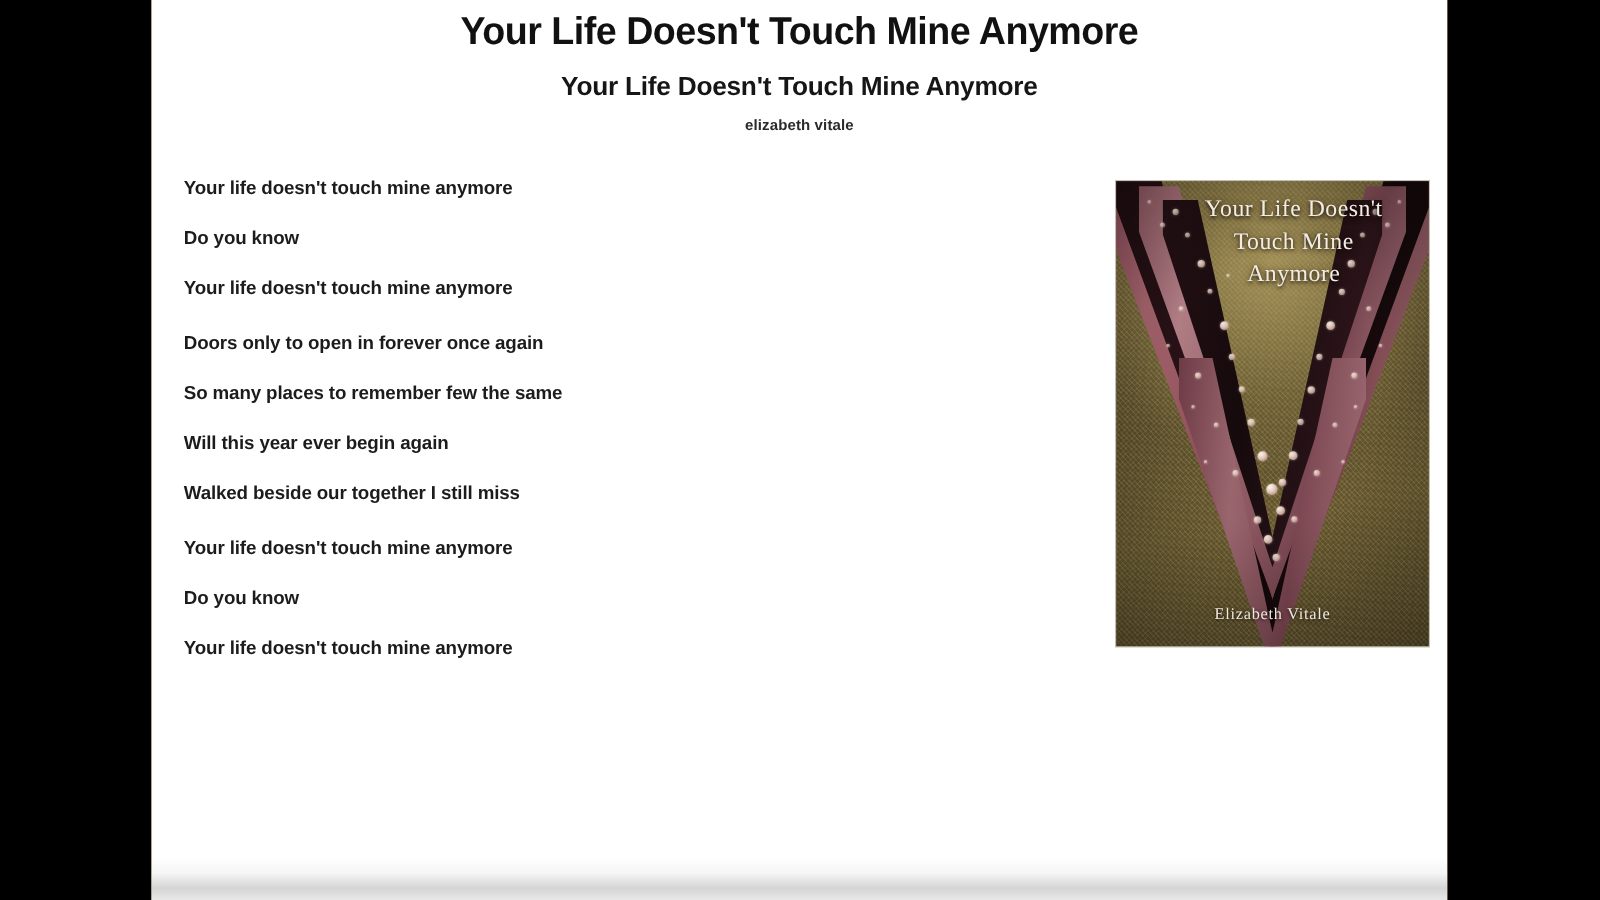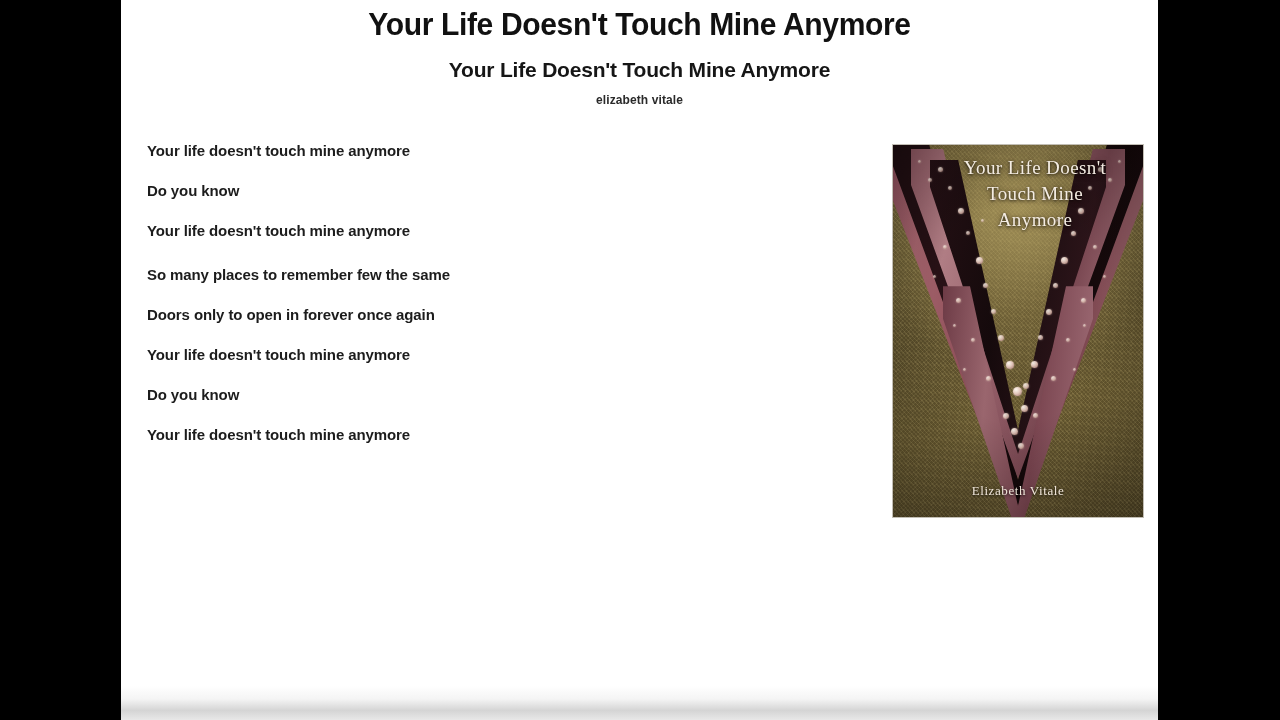--- a/index.html
+++ b/index.html
@@ -275,22 +275,24 @@
     <div id="header">
       <h1 id="main-title">Your Life Doesn't Touch Mine Anymore</h1>
       <h2 id="sub-title">Your Life Doesn't Touch Mine Anymore</h2>
       <div id="artist-name">elizabeth vitale</div>
     </div>
 
     <div id="lyrics">
         <p class="lyric-line">Your life doesn't touch mine anymore</p>
         <p class="lyric-line">Do you know</p>
         <p class="lyric-line stanza-end">Your life doesn't touch mine anymore</p>
+        <p class="lyric-line">Doors only to open in forever once again</p>
         <p class="lyric-line">So many places to remember few the same</p>
-        <p class="lyric-line">Doors only to open in forever once again</p>
+        <p class="lyric-line">Will this year ever begin again</p>
+        <p class="lyric-line stanza-end">Walked beside our together I still miss</p>
         <p class="lyric-line">Your life doesn't touch mine anymore</p>
         <p class="lyric-line">Do you know</p>
         <p class="lyric-line">Your life doesn't touch mine anymore</p>
       </div>
 
     <div id="cover-art">
       <div class="cover-bg"></div>
       <div class="cover-v-dark"></div>
 
       <div class="v-band v-outer"></div>

